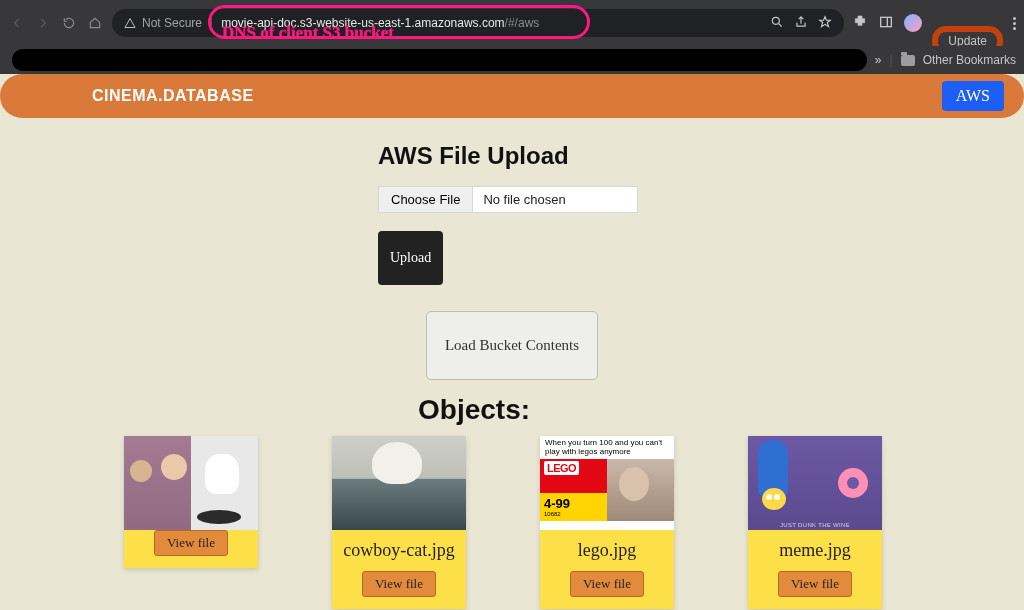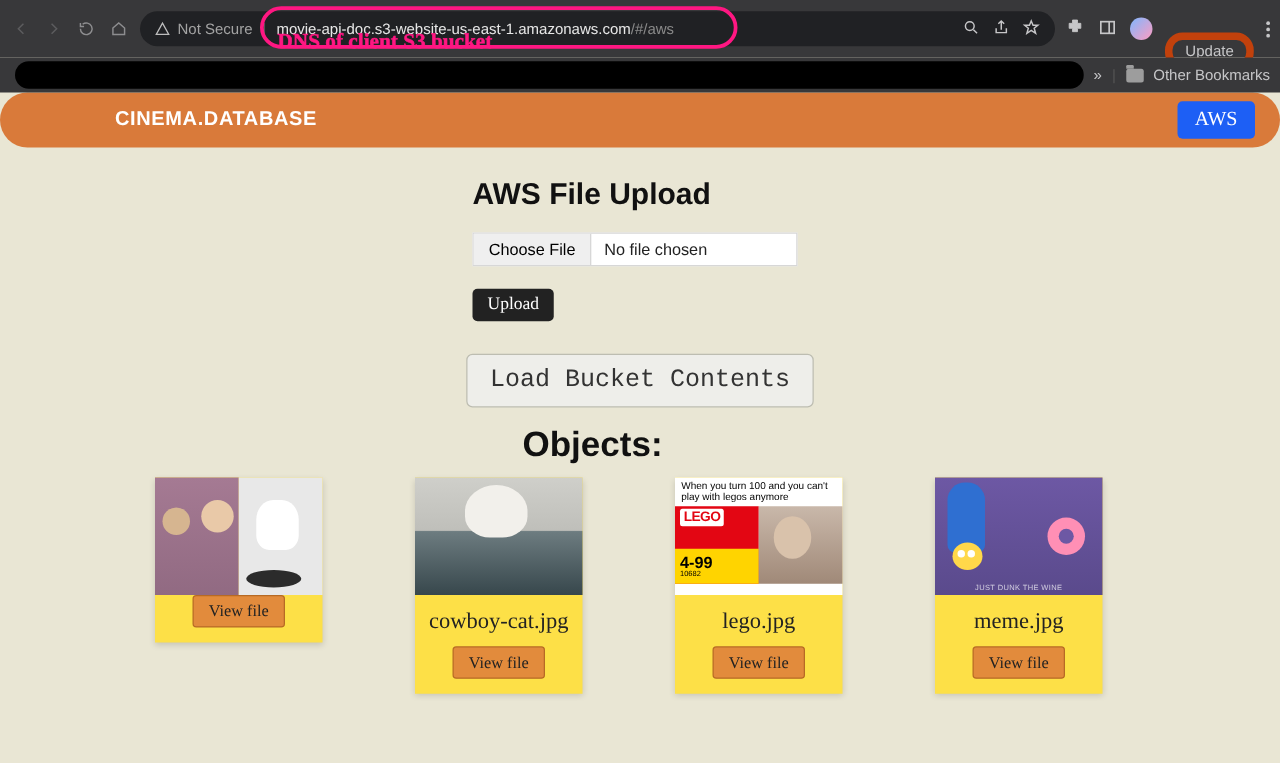--- a/index.html
+++ b/index.html
@@ -41,24 +41,24 @@
   .brand { color: #fff; font-weight: 700; font-size: 16px; letter-spacing: .5px; font-family: Arial, Helvetica, sans-serif; }
   .aws-btn { margin-left: auto; background: #1d5ff5; color: #fff; font-family: Georgia, serif; font-size: 16px; padding: 6px 14px; border-radius: 4px; border: none; cursor: pointer; }
 
   
   .page { padding: 24px 0 0 0; }
   .center-col { width: 280px; margin-left: 378px; }
   h1.page-title { font-family: Arial, Helvetica, sans-serif; font-weight: 800; font-size: 24px; margin-bottom: 16px; color: #111; }
   .file-row { display: flex; background: #fff; border: 1px solid #d7d7d7; font-family: -apple-system, Helvetica, Arial, sans-serif; font-size: 13px; width: 260px; }
   .file-row .choose { background: #efefef; padding: 5px 12px; border-right: 1px solid #d7d7d7; }
   .file-row .status { padding: 5px 10px; color: #222; }
-  .upload-btn { margin-top: 18px; background: #222; color: #fff; font-family: Georgia, serif; font-size: 14px; padding: 5px 12px; border-radius: 4px; border: none; cursor: pointer; }
+  .upload-btn { margin-top: 18px; background: #222; color: #fff; font-family: Georgia, serif; font-size: 14px; padding: 19px 12px; border-radius: 4px; border: none; cursor: pointer; }
 
   .load-row { text-align: center; margin-top: 26px; }
-  .load-btn { background: #eeeeea; border: 1px solid #bdbdb1; border-radius: 5px; font-family: Liberation Mono, monospace; font-size: 20px; padding: 9px 18px; cursor: pointer; color: #333; }
+  .load-btn { background: #eeeeea; border: 1px solid #bdbdb1; border-radius: 5px; font-family: Liberation Serif, serif; font-size: 15px; padding: 25px 18px; cursor: pointer; color: #333; }
 
   h1.objects { font-family: Arial, Helvetica, sans-serif; font-weight: 800; font-size: 28px; margin: 14px 0 10px 418px; color: #111; }
 
   
   .cards { display: flex; gap: 74px; padding-left: 124px; align-items: flex-start; }
   .card { background: #fde047; width: 134px; box-shadow: 0 2px 5px rgba(0,0,0,.15); text-align: center; padding-bottom: 12px; }
   .thumb { width: 134px; height: 94px; display: block; }
   .card .fname { font-family: Georgia, serif; font-size: 18px; color: #222; margin: 10px 6px 10px; line-height: 1.15; word-break: break-word; }
   .view-btn { background: #e28b3c; border: 1px solid #b76a24; color: #222; font-family: Georgia, serif; font-size: 13px; padding: 4px 12px; border-radius: 3px; cursor: pointer; }
 

